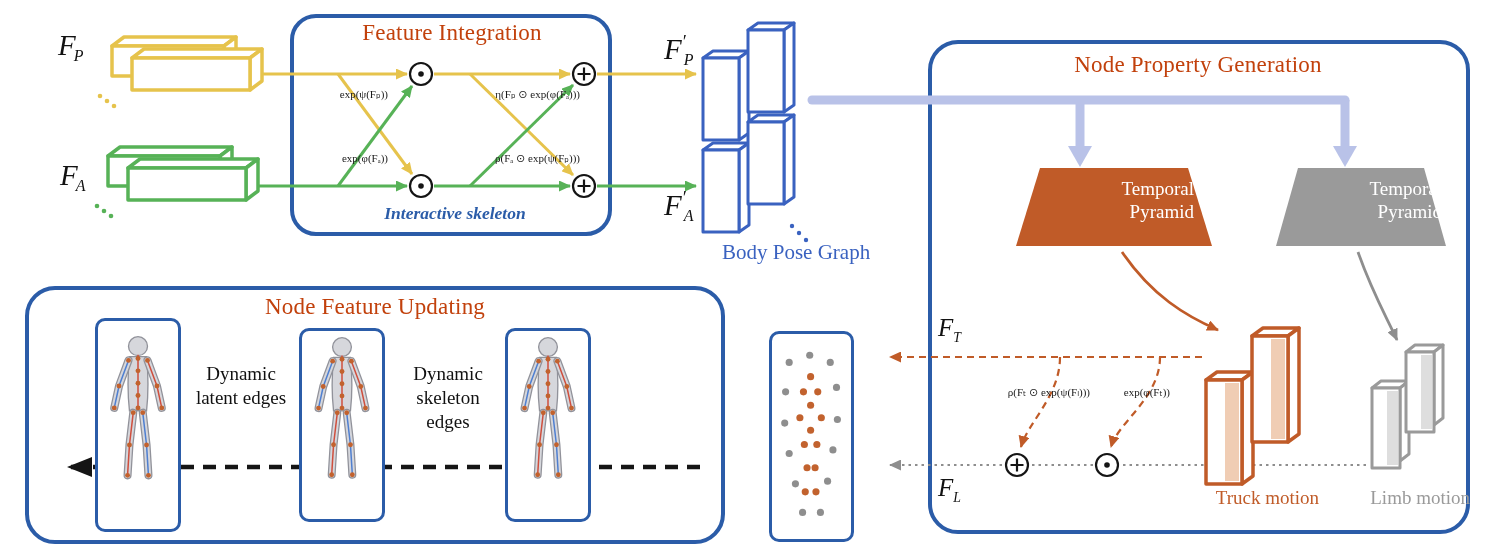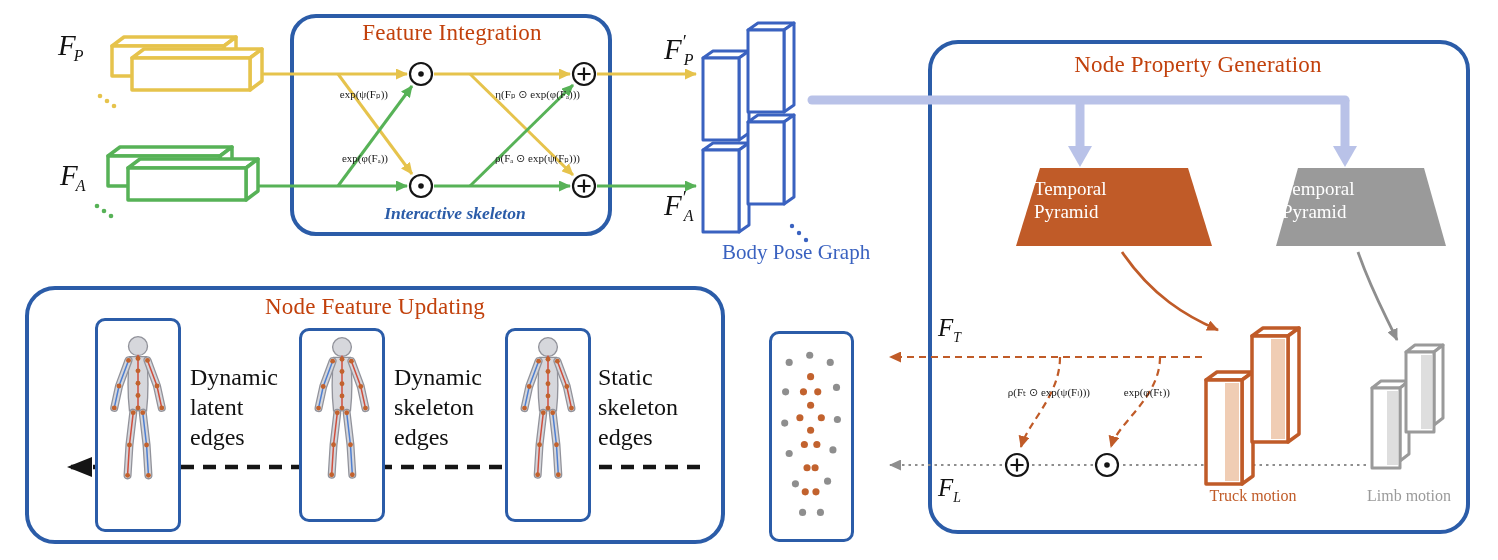--- a/index.html
+++ b/index.html
@@ -14,25 +14,25 @@
   .txt{position:absolute;z-index:3}
   .title{font-size:23px;text-align:center;color:#c2410c;letter-spacing:.2px}
   .mlabel{font-style:italic;font-size:29px;color:#111}
   .mlabel sub{font-size:.55em;font-style:italic}
   .mlabel sup{font-size:.62em;margin-right:-2px}
   .flabel{font-size:25px}
   .small{font-size:11px;color:#1a1a1a;text-align:right;white-space:nowrap;
          font-family:"Liberation Serif","DejaVu Sans",serif}
   .interactive{font-size:17.5px;font-weight:bold;font-style:italic;text-align:center;color:var(--c-frame_blue,#2b5ca8)}
   .bpg{font-size:21px;text-align:left;color:var(--c-box_blue,#3a62c0)}
-  .trap-label{color:#fff;font-size:19px;text-align:left;line-height:1.2}
-  .motion{font-size:16px;text-align:center}
+  .trap-label{color:#fff;font-size:19px;text-align:right;line-height:1.2}
+  .motion{font-size:19px;text-align:right}
   .motion-orange{color:var(--c-orange,#c05b28)}
   .motion-gray{color:var(--c-gray,#9a9a9a)}
-  .edge-label{font-size:24px;line-height:1.25;color:#111}
+  .edge-label{font-size:19px;text-align:center;line-height:1.25;color:#111}
 
   
   .ln{fill:none}
   .sy{stroke:var(--c-yellow,#e6c34c)} .sg{stroke:var(--c-green,#57b257)}
   .sb{stroke:var(--c-box_blue,#3a62c0)} .so{stroke:var(--c-orange,#c05b28)}
   .sgr{stroke:var(--c-gray,#9a9a9a)} .sgd{stroke:#8e8e8e}
   .slav{stroke:var(--c-lavender,#b9c2e8)} .sblk{stroke:var(--c-black,#151515)}
   .fy{fill:var(--c-yellow,#e6c34c)} .fg{fill:var(--c-green,#57b257)}
   .fb{fill:var(--c-box_blue,#3a62c0)} .fo{fill:var(--c-orange,#c05b28)}
   .fgr{fill:var(--c-gray,#9a9a9a)} .fgd{fill:#8e8e8e}
@@ -359,15 +359,14 @@
   <div class="txt small" style="left:968px;top:386px;width:122px">ρ(Fₜ ⊙ exp(ψ(Fₗ)))</div>
   <div class="txt small" style="left:1090px;top:386px;width:80px">exp(φ(Fₜ))</div>
 
   <div class="txt motion motion-orange" style="left:1187px;top:487px;width:132px">Truck motion</div>
   <div class="txt motion motion-gray" style="left:1348px;top:487px;width:122px">Limb motion</div>
 
   <div class="txt title" style="left:215px;top:294px;width:320px">Node Feature Updating</div>
 
   <div class="txt edge-label" style="left:190px;top:362px;width:102px">Dynamic latent edges</div>
   <div class="txt edge-label" style="left:394px;top:362px;width:108px">Dynamic skeleton edges</div>
-  <div class="txt edge-label" style="left:598px;top:362px;width:102px">Static skeleton edges</div>
 
 </div>
 
 </body></html>

